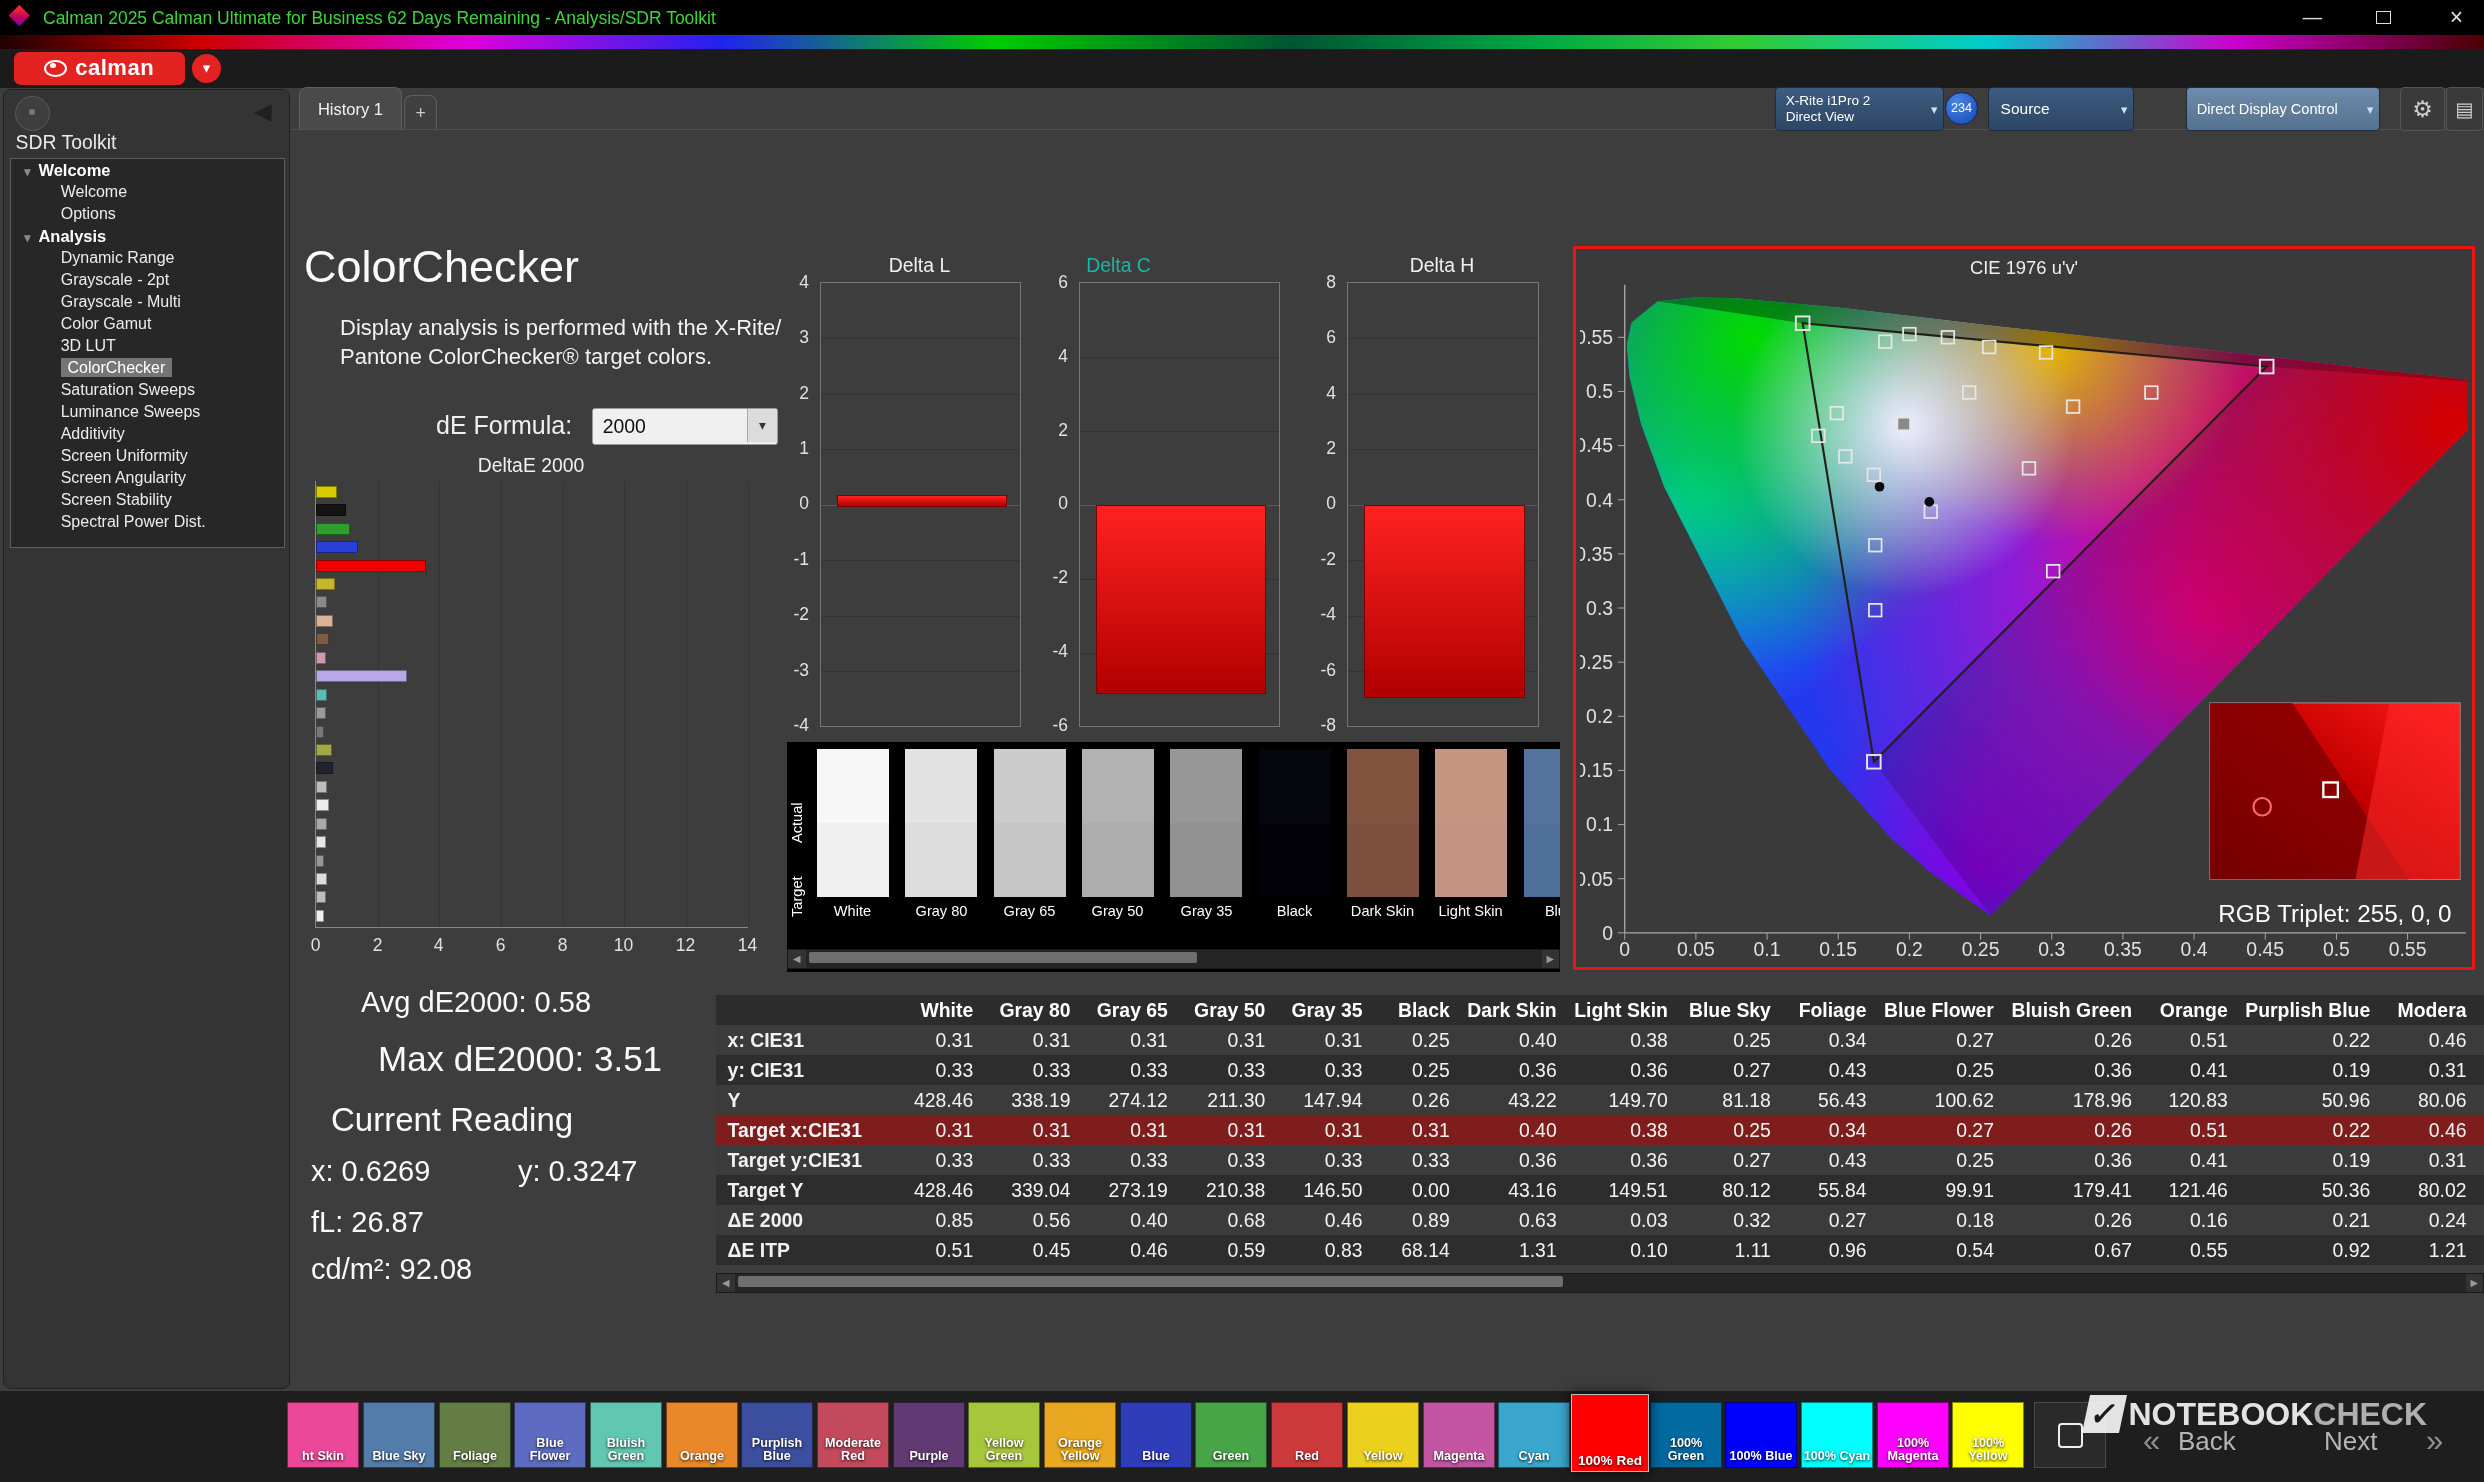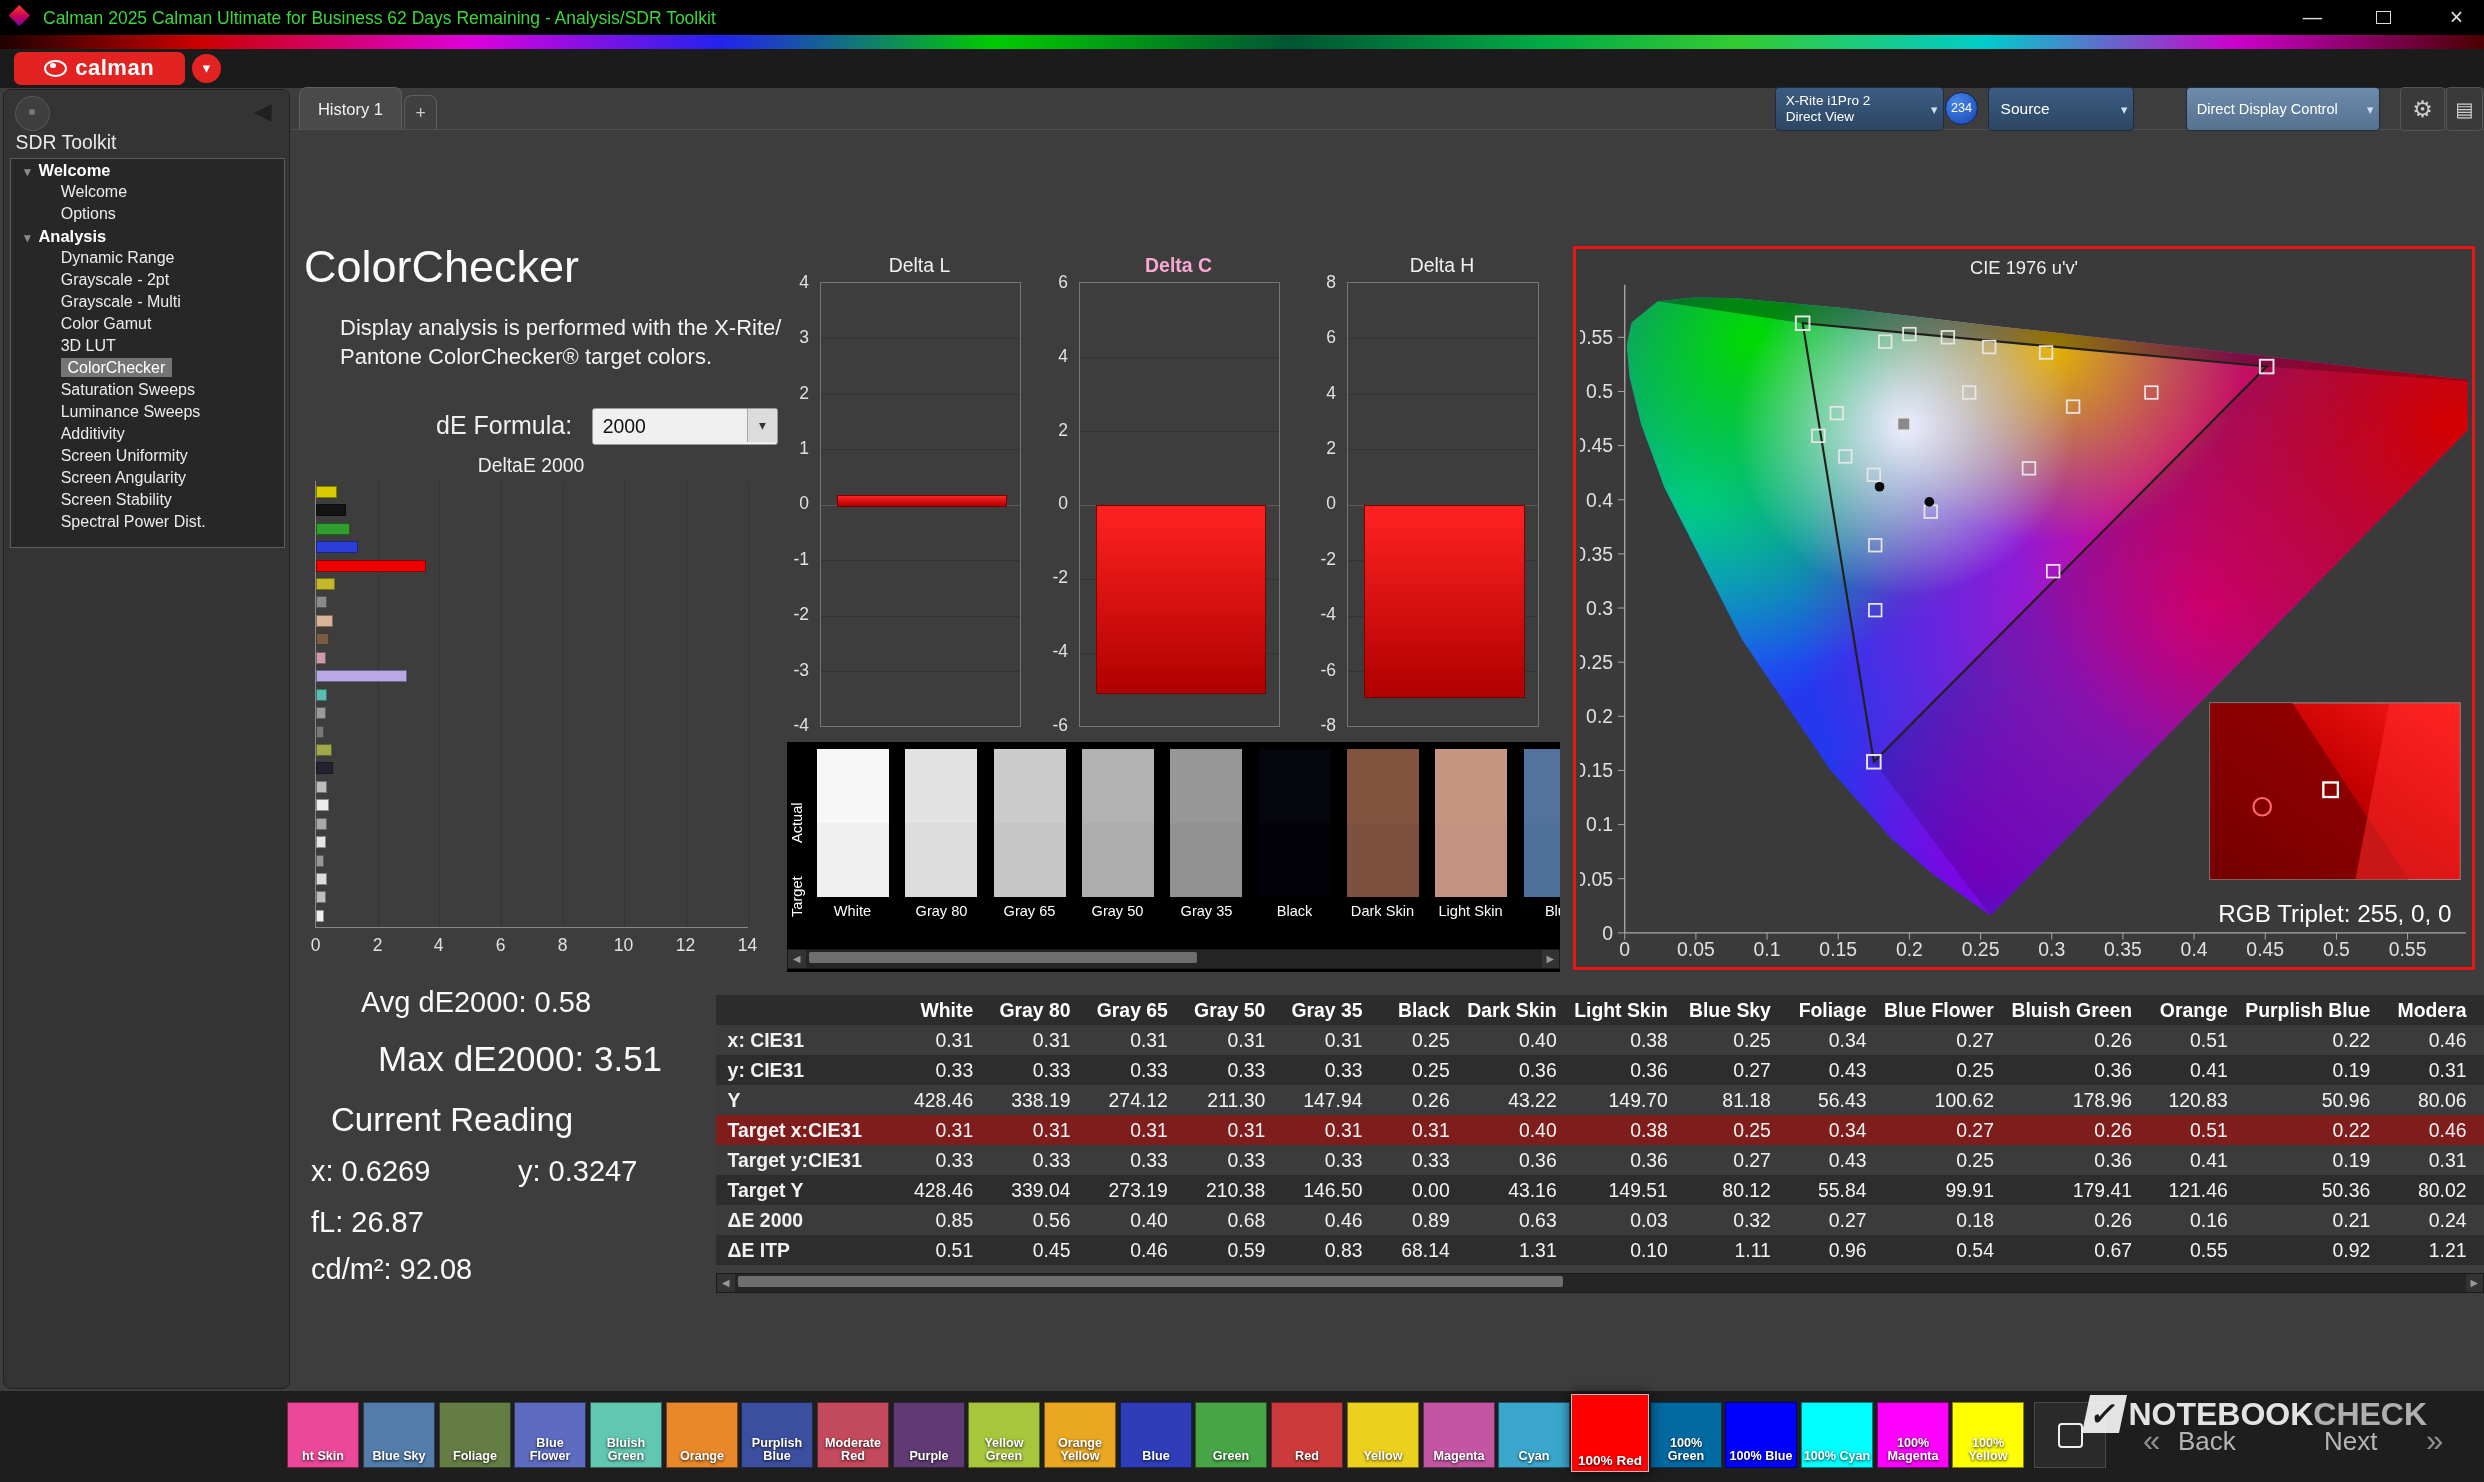--- a/index.html
+++ b/index.html
@@ -688,21 +688,21 @@
     </div>
     <div style="position: absolute; left: 764px; top: 272px; width: 45px; text-align: right; font-size: 17.5px; color: rgb(224, 224, 224);">4</div>
     <div style="position: absolute; left: 764px; top: 327px; width: 45px; text-align: right; font-size: 17.5px; color: rgb(224, 224, 224);">3</div>
     <div style="position: absolute; left: 764px; top: 383px; width: 45px; text-align: right; font-size: 17.5px; color: rgb(224, 224, 224);">2</div>
     <div style="position: absolute; left: 764px; top: 438px; width: 45px; text-align: right; font-size: 17.5px; color: rgb(224, 224, 224);">1</div>
     <div style="position: absolute; left: 764px; top: 493px; width: 45px; text-align: right; font-size: 17.5px; color: rgb(224, 224, 224);">0</div>
     <div style="position: absolute; left: 764px; top: 549px; width: 45px; text-align: right; font-size: 17.5px; color: rgb(224, 224, 224);">-1</div>
     <div style="position: absolute; left: 764px; top: 604px; width: 45px; text-align: right; font-size: 17.5px; color: rgb(224, 224, 224);">-2</div>
     <div style="position: absolute; left: 764px; top: 660px; width: 45px; text-align: right; font-size: 17.5px; color: rgb(224, 224, 224);">-3</div>
     <div style="position: absolute; left: 764px; top: 715px; width: 45px; text-align: right; font-size: 17.5px; color: rgb(224, 224, 224);">-4</div>
-    <div style="position: absolute; left: 1050px; top: 254px; width: 257px; text-align: center; font-size: 19.4px; color: #f9a8d4; font-weight: bold;">Delta C</div>
+    <div style="position: absolute; left: 990px; top: 254px; width: 257px; text-align: center; font-size: 19.4px; color: #14b8a6;">Delta C</div>
     <div style="position: absolute; left: 1079px; top: 282px; width: 199px; height: 443px; border: 1px solid rgb(118, 118, 118);">
       <div style="position: absolute; left: 0px; top: 74px; width: 199px; height: 1px; background: rgb(51, 51, 51);"></div>
       <div style="position: absolute; left: 0px; top: 148px; width: 199px; height: 1px; background: rgb(51, 51, 51);"></div>
       <div style="position: absolute; left: 0px; top: 222px; width: 199px; height: 1px; background: rgb(90, 90, 90);"></div>
       <div style="position: absolute; left: 0px; top: 296px; width: 199px; height: 1px; background: rgb(51, 51, 51);"></div>
       <div style="position: absolute; left: 0px; top: 370px; width: 199px; height: 1px; background: rgb(51, 51, 51);"></div>
       <div style="position: absolute; left: 15.5px; top: 222px; width: 168px; height: 187px; background: linear-gradient(rgb(255, 34, 34), rgb(176, 0, 0)); border: 1px solid rgb(125, 0, 0);"></div>
     </div>
     <div style="position: absolute; left: 1023px; top: 272px; width: 45px; text-align: right; font-size: 17.5px; color: rgb(224, 224, 224);">6</div>
     <div style="position: absolute; left: 1023px; top: 346px; width: 45px; text-align: right; font-size: 17.5px; color: rgb(224, 224, 224);">4</div>

